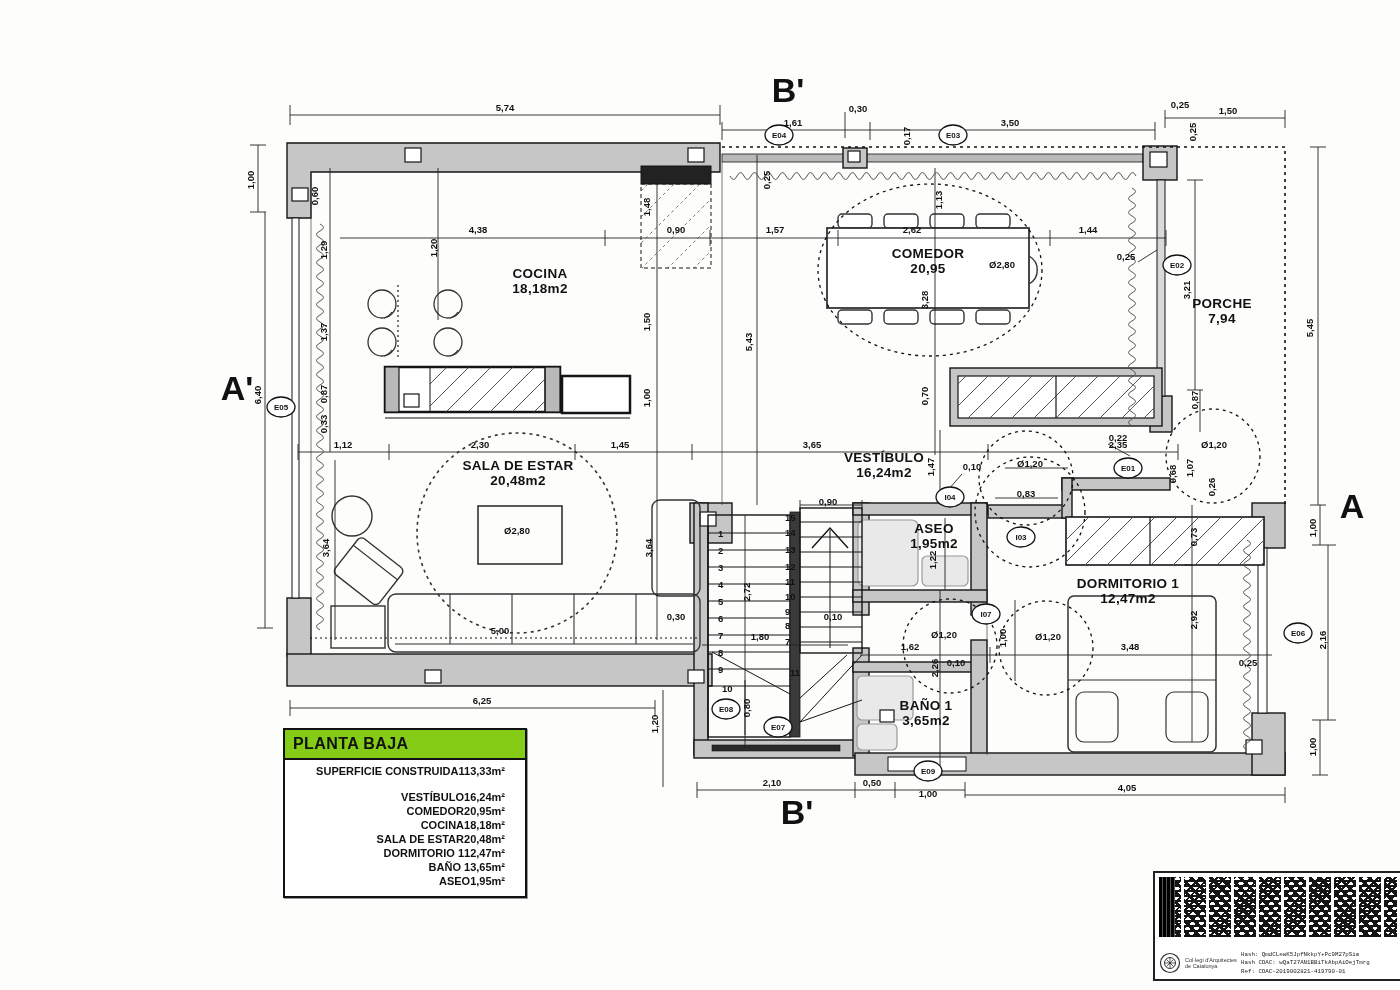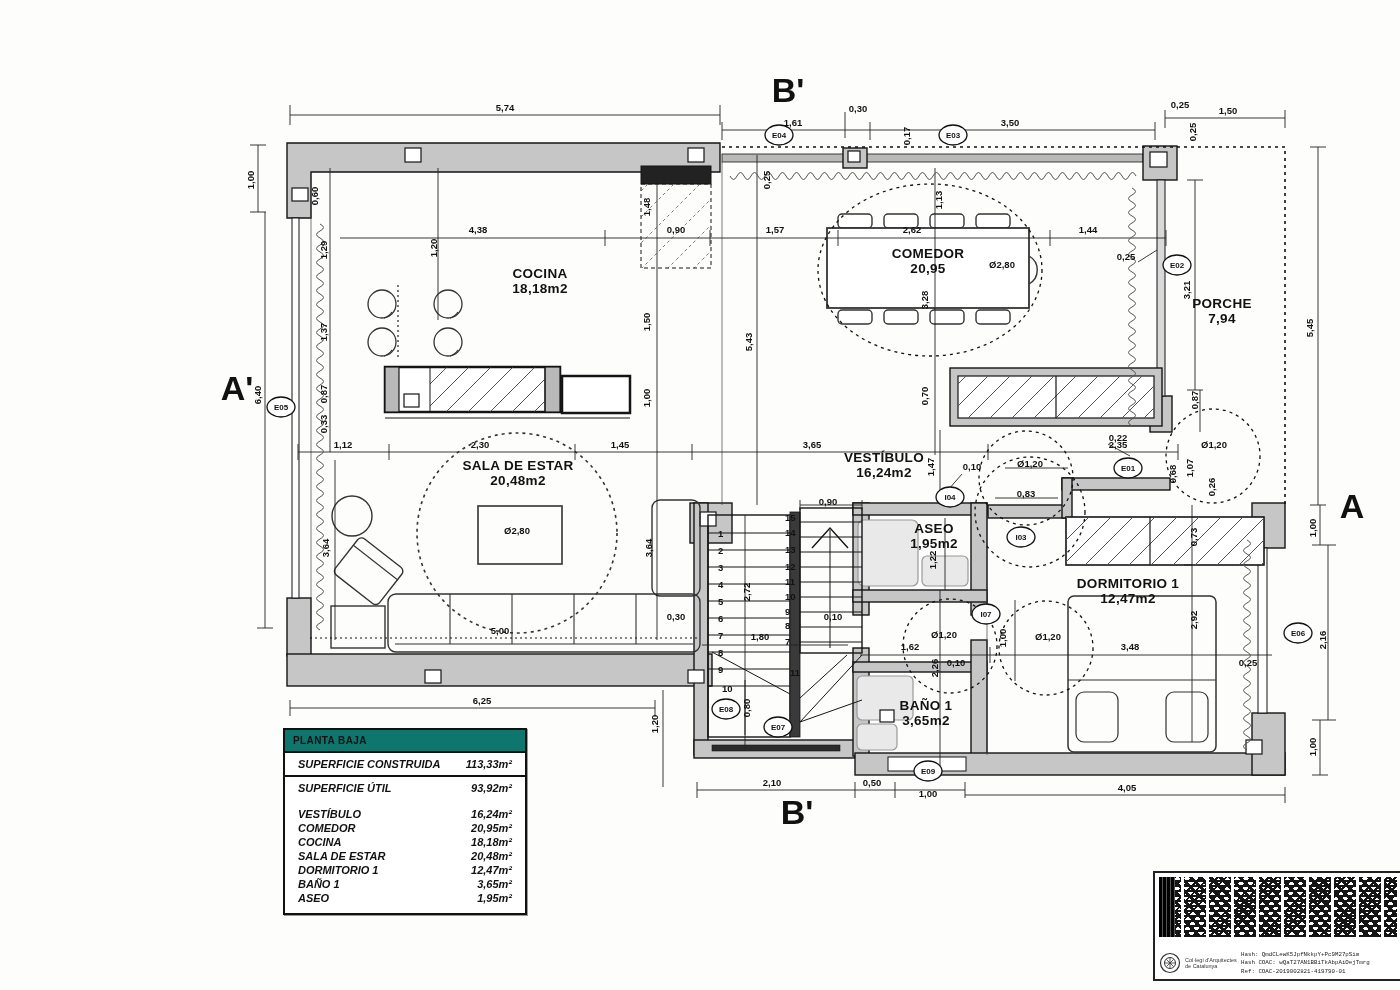--- a/index.html
+++ b/index.html
@@ -8,22 +8,22 @@
   svg text{font-family:"Liberation Sans",sans-serif;fill:#111;}
   .dim-t{font-size:9.5px;font-weight:bold;}
   .room-t{font-size:13.5px;font-weight:bold;letter-spacing:.3px;}
   .marker-t{font-size:8px;font-weight:bold;}
   .stair-t{font-size:9.5px;font-weight:bold;}
   .section-t{font-size:34px;font-weight:bold;}
 
   
   #legend{position:absolute;left:283px;top:728px;width:240px;border:2px solid #111;
           background:#fff;box-shadow:1px 1px 0 #999;font-size:11px;font-weight:bold;color:#111;}
-  #legend .hdr{background:#0f766e;border-bottom:2px solid #111;padding:5px 8px;font-size:10px;letter-spacing:.4px;}
-  #legend .row{display:flex;justify-content:space-between;padding:1px 13px;font-style:italic;}
+  #legend .hdr{background:#84cc16;border-bottom:2px solid #111;padding:5px 8px;font-size:16px;letter-spacing:.4px;}
+  #legend .row{display:flex;justify-content:flex-end;padding:1px 20px;}
   #legend .row.pad{padding-top:5px;padding-bottom:5px;}
   #legend .sep{border-top:2px solid #111;}
   #legend .gap{height:8px;}
   #legend .val{text-align:right;}
 
   
   #stamp{position:absolute;left:1153px;top:871px;width:246px;height:106px;border:2px solid #222;background:#fff;}
   #barcode{position:absolute;left:4px;top:4px;right:4px;height:60px;
     background:
       repeating-linear-gradient(90deg, rgba(255,255,255,0) 0 22px, #fff 22px 25px),
@@ -512,24 +512,20 @@
       </g>
 </svg>
 
 
 <div id="legend">
   <div class="hdr">PLANTA BAJA</div>
   <div class="row pad">
     <span>SUPERFICIE CONSTRUIDA</span>
     <span class="val">113,33m²</span>
   </div>
-  <div class="row pad sep">
-    <span>SUPERFICIE ÚTIL</span>
-    <span class="val">93,92m²</span>
-  </div>
   <div class="gap"></div>
   <div class="row">
         <span>VESTÍBULO</span>
         <span class="val">16,24m²</span>
       </div>
   <div class="row">
         <span>COMEDOR</span>
         <span class="val">20,95m²</span>
       </div>
   <div class="row">

